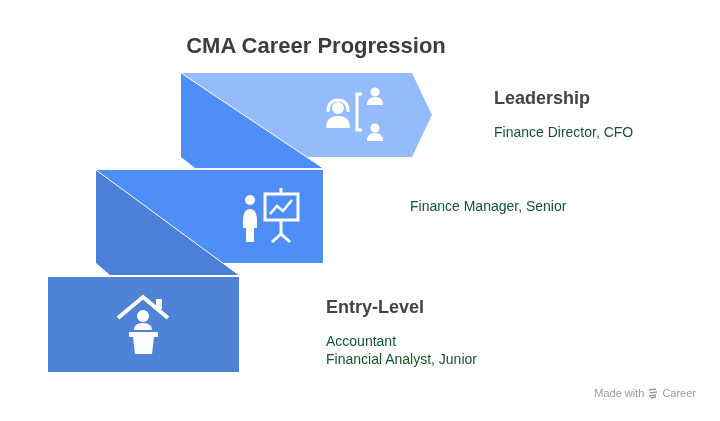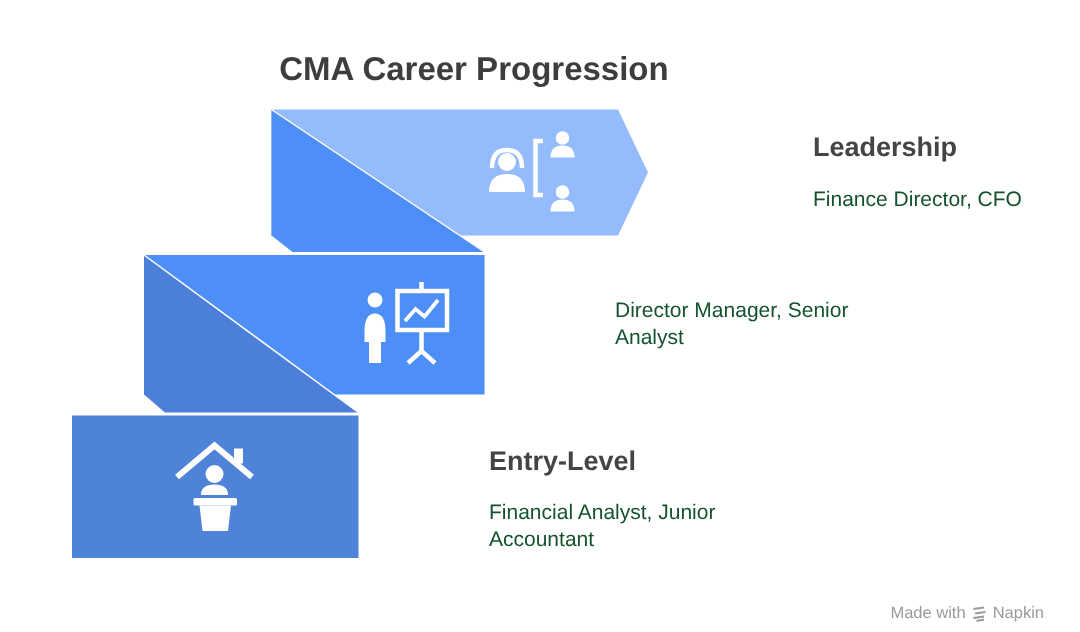--- a/index.html
+++ b/index.html
@@ -2,21 +2,21 @@
 <html><head>
 <meta charset="utf-8">
 <style>
   html, body { margin:0; padding:0; background:#ffffff; }
   body { width:720px; height:421px; position:relative; overflow:hidden; font-family:"Liberation Sans", sans-serif; }
   .title { position:absolute; left:0; width:632px; top:33px; text-align:center; font-size:22px; font-weight:bold; color:#3d3d3d; }
   svg.diagram { position:absolute; left:0; top:0; }
   .label-block { position:absolute; }
   .label-title { font-size:18px; font-weight:bold; color:#444444; }
   .label-desc { font-size:14px; color:#14532d; line-height:18px; margin-top:14px; }
-  .footer { position:absolute; right:24px; top:403px; font-size:11px; color:#9a9a9a; display:flex; align-items:center; gap:4px; }
+  .footer { position:absolute; right:24px; top:387px; font-size:11px; color:#9a9a9a; display:flex; align-items:center; gap:4px; }
 </style>
 </head>
 <body>
 
 <div class="title">CMA Career Progression</div>
 
 <svg class="diagram" width="720" height="421" viewBox="0 0 720 421">
 
   <g>
     <polygon points="181,73 412,73 432,115 412,157 181,157" fill="#94BBFC"></polygon>
@@ -59,39 +59,38 @@
   <g fill="#ffffff">
     <polyline points="118,318 143,297 168,318" fill="none" stroke="#ffffff" stroke-width="4"></polyline>
     <rect x="156" y="299" width="6" height="10"></rect>
     <circle cx="143" cy="316" r="6"></circle>
     <path d="M134,330 q0,-7 9,-7 q9,0 9,7 z"></path>
     <rect x="129" y="332" width="29" height="5" rx="1"></rect>
     <path d="M133,337 h21 l-2,17 h-17 z"></path>
   </g>
 </svg>
 
-<div class="label-block" style="left:494px; top:88px;margin-left:48px;">
+<div class="label-block" style="left:494px; top:88px;">
   <div class="label-title">Leadership</div>
   <div class="label-desc">Finance Director, CFO</div>
 </div>
 
 <div class="label-block" style="left:410px; top:183px;">
   <div class="label-desc">
-    <div>Director Manager, Senior</div>
-    <div>Analyst</div>
+    <div>Finance Manager, Senior</div>
   </div>
 </div>
 
 <div class="label-block" style="left:326px; top:297px;">
   <div class="label-title">Entry-Level</div>
   <div class="label-desc">
+    <div>Accountant</div>
     <div>Financial Analyst, Junior</div>
-    <div>Accountant</div>
   </div>
 </div>
 
 <div class="footer">
   <span>Made with</span>
   <svg width="10" height="11" viewBox="0 0 10 11">
     <path d="M1,2 l7,-1 M2,5 l7,-1 M1,8 l7,-1 M3,10 l5,-1" stroke="#9a9a9a" stroke-width="1.3" fill="none"></path>
   </svg>
-  <span>Napkin</span>
+  <span>Career</span>
 </div>
 
 </body></html>

